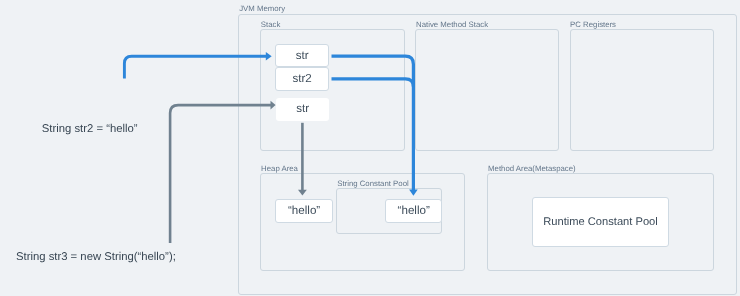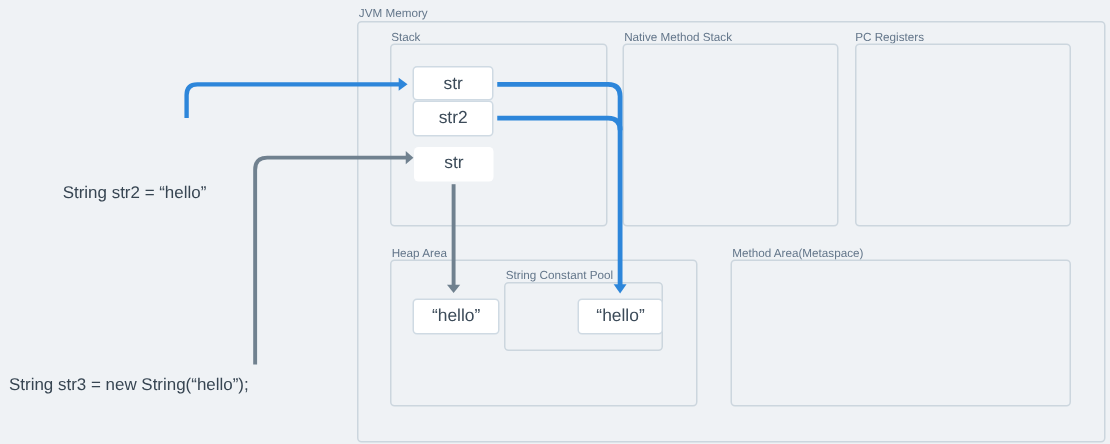--- a/index.html
+++ b/index.html
@@ -45,23 +45,24 @@
 
   <div class="lbl" style="left:488.1px;top:163.9px;">Method Area(Metaspace)</div>
   <div class="box" style="left:486.9px;top:173px;width:227.1px;height:98.4px;"></div>
 
   <div class="card" style="left:275.2px;top:44.2px;width:53.8px;height:23.3px;">str</div>
   <div class="card" style="left:275.2px;top:67.4px;width:53.8px;height:23.2px;text-align:center;">str2</div>
   <div class="card" style="left:276px;top:97.9px;width:53.3px;height:23.1px;border:none;">str</div>
 
   <div class="card" style="left:275px;top:199px;width:58.2px;height:23.9px;">“hello”</div>
   <div class="card" style="left:384.9px;top:199px;width:57.6px;height:24px;">“hello”</div>
+  <div class="card" style="left:531.8px;top:197.1px;width:137.4px;height:50.1px;font-size:11.15px;">Runtime Constant Pool</div>
 
   <div class="codetxt" style="left:41.8px;top:122.6px;">String str2 = “hello”</div>
-  <div class="codetxt" style="left:6px;top:250.8px;text-align:right;">String str3 = new String(“hello”);</div>
+  <div class="codetxt" style="left:16px;top:250.8px;text-align:right;">String str3 = new String(“hello”);</div>
 
   <svg class="arrows" viewBox="0 0 740 296">
     <path d="M124.4,78.6 L124.4,63.4 Q124.4,56.2 131.6,56.2 L266.2,56.2" fill="none" stroke="#2d86da" stroke-width="2.9"></path>
     <path d="M265.8,51.9 L271.7,56.2 L265.8,60.5 Z" fill="#2d86da"></path>
 
     <path d="M331.5,56.2 L405.4,56.2 Q413.4,56.2 413.4,64.2 L413.4,190.3" fill="none" stroke="#2d86da" stroke-width="3.2"></path>
     <path d="M409.1,189.5 L413.4,195.7 L417.7,189.5 Z" fill="#2d86da"></path>
 
     <path d="M331.5,78.8 L405.4,78.8 Q413.4,78.8 413.4,86.8" fill="none" stroke="#2d86da" stroke-width="3.2"></path>
 

